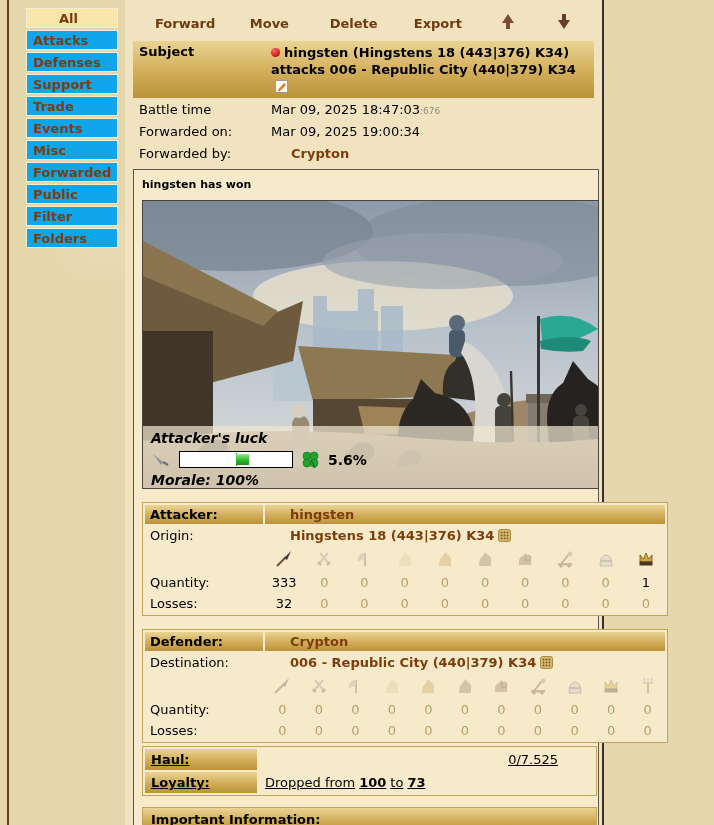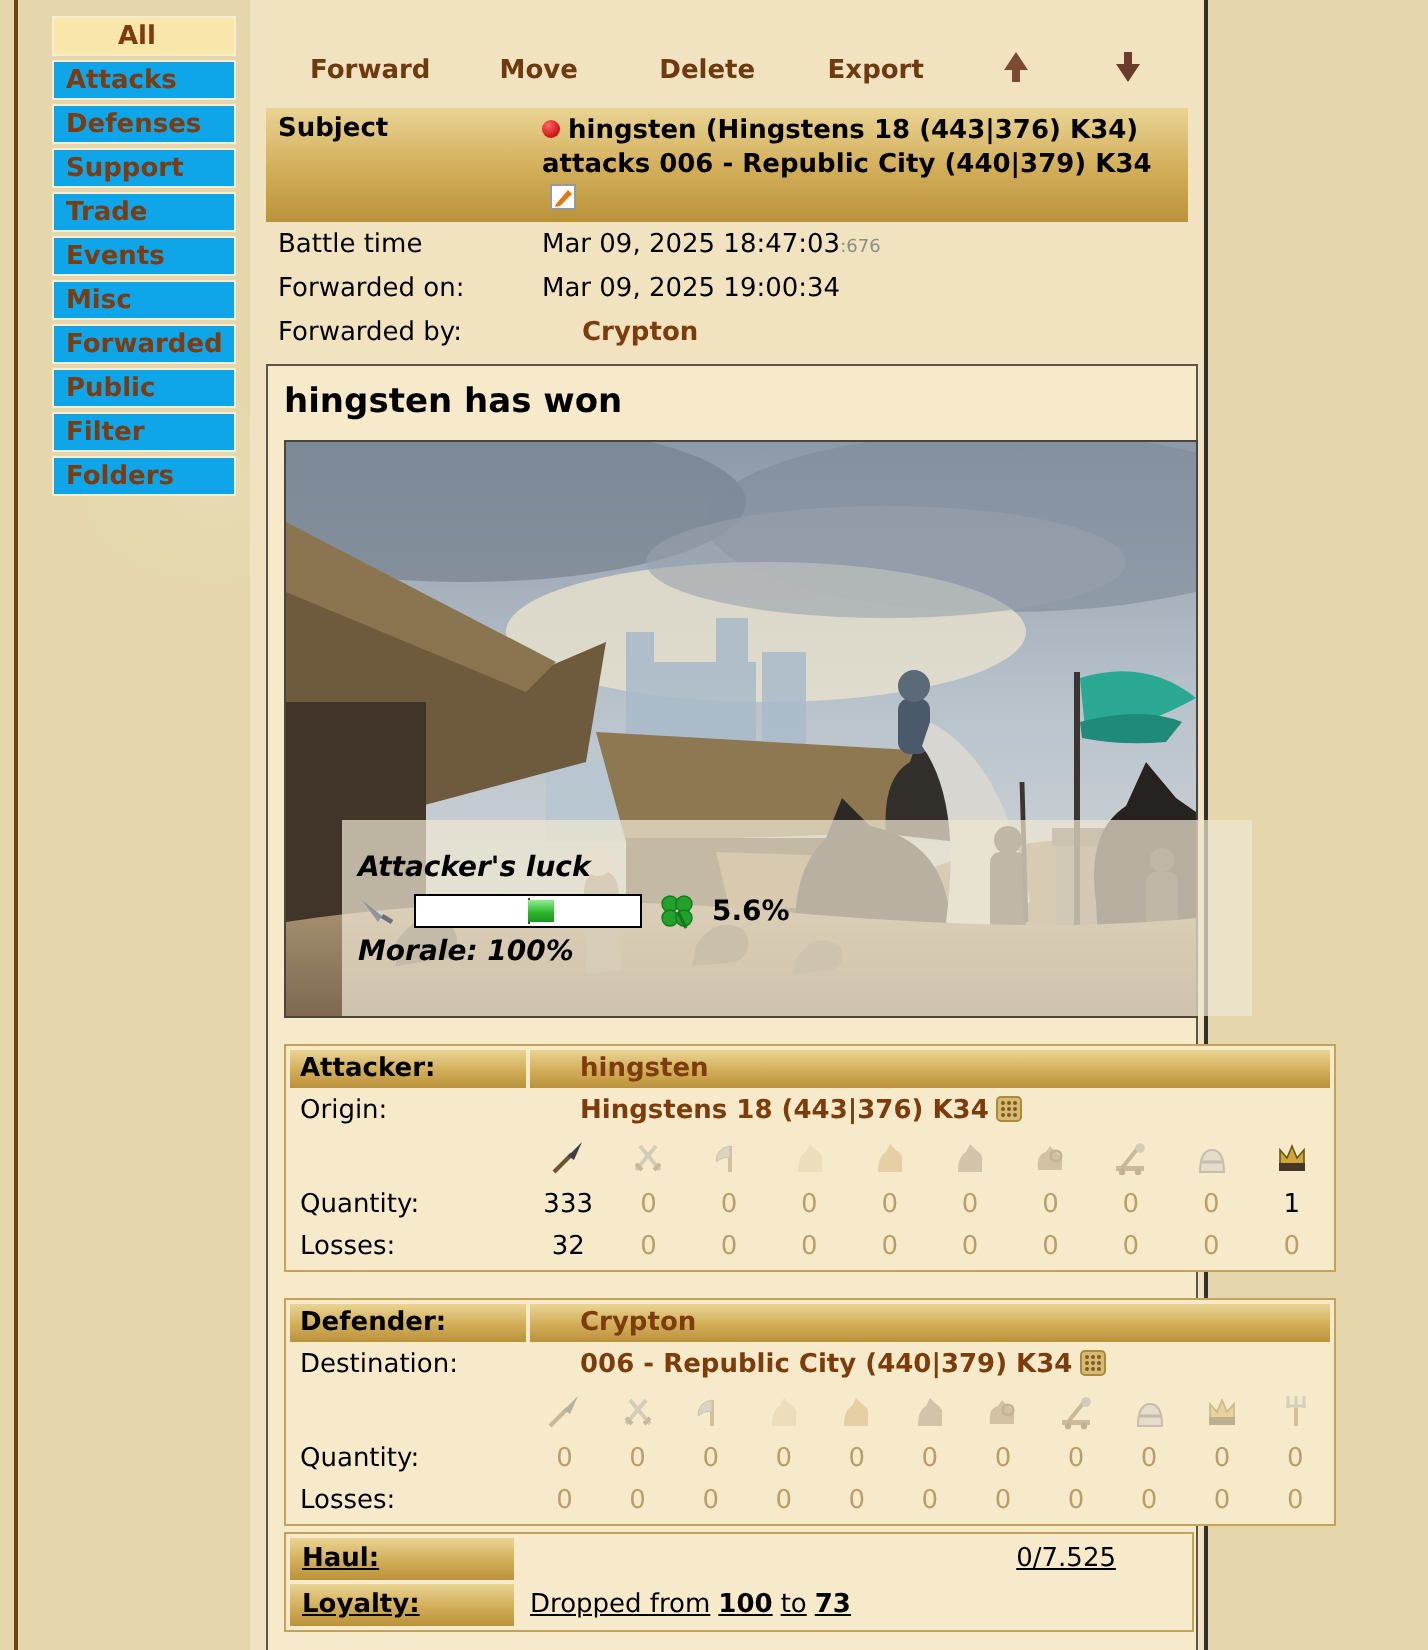--- a/index.html
+++ b/index.html
@@ -16,47 +16,47 @@
   .sidebar{position:absolute;left:26px;top:8px;width:92px;}
   .side-item{display:block;box-sizing:border-box;width:100%;height:20px;line-height:18px;
     margin-bottom:2px;padding:1px 6px;background:#0ea5e9;border:1px solid #f7edd2;
     color:#7d3b0e;font-weight:bold;cursor:pointer;}
   .side-item.selected{background:#f8e6ab;padding-left:32px;}
 
   
   .main{position:absolute;left:125px;top:0;width:477px;height:825px;background:#f1e3bf;
     border-right:2px solid #35302a;box-sizing:content-box;}
 
-  .toolbar{display:flex;align-items:center;padding:26px 10px 6px 18px;}
+  .toolbar{display:flex;align-items:center;padding:14px 10px 6px 18px;}
   .tool-link{flex:1;text-align:center;color:#6e3a10;font-weight:bold;cursor:pointer;}
   .tool-arrow{width:56px;text-align:center;cursor:pointer;}
 
   
   .meta{margin:2px 0 0 8px;width:461px;border-spacing:0 1px;border-collapse:separate;}
   .meta td{padding:3px 6px;vertical-align:top;}
   .meta .lbl{width:120px;}
   .hdr-grad{background:linear-gradient(180deg,#e9d494 0%,#d2ad58 55%,#ba923a 100%);}
   .subj-lbl{font-weight:bold;}
   .subj-val{font-weight:bold;line-height:17px;}
   .dot{display:inline-block;width:9px;height:9px;border-radius:50%;
     background:radial-gradient(circle at 35% 30%,#f66,#c11 70%);margin-right:4px;}
   .ms{font-size:9px;color:#8d8d80;}
   .link{color:#7d3c0b;font-weight:bold;cursor:pointer;text-decoration:none;margin-left:20px;}
 
   
   .report{margin:4px 3px 0 8px;background:#f7eaca;border:1px solid #5c554b;
     padding:4px 6px;height:700px;box-sizing:border-box;}
-  .report-title{font-size:17px;font-weight:bold;margin:4px 0 9px 2px;}
+  .report-title{font-size:11px;font-weight:bold;margin:4px 0 9px 2px;}
 
   
   .scene-wrap{position:relative;width:455px;height:287px;margin-left:2px;
     border:1px solid #4a453e;}
   .scene-wrap svg{display:block;}
-  .luck-overlay{position:absolute;left:0;bottom:0;width:100%;height:98px;
-    background:rgba(238,230,209,.72);box-sizing:border-box;padding:16px 10px 2px 8px;margin-left:28px;}
+  .luck-overlay{position:absolute;left:0;bottom:0;width:100%;height:62px;
+    background:rgba(238,230,209,.72);box-sizing:border-box;padding:4px 10px 2px 8px;}
   .luck-title{font-weight:bold;font-style:italic;font-size:14px;}
   .luck-row{display:flex;align-items:center;margin:4px 0 3px 0;}
   .luck-bar{position:relative;width:112px;height:15px;background:#fff;
     border:1px solid #000;margin:0 8px 0 8px;}
   .luck-center{position:absolute;left:50%;top:1px;bottom:1px;width:1px;background:#444;}
   .luck-fill{position:absolute;left:50%;top:2px;bottom:2px;width:13px;
     background:linear-gradient(180deg,#8dee8d,#27b527 60%,#1d941d);}
   .luck-pct{font-weight:bold;font-size:14px;margin-left:8px;}
   .morale{font-weight:bold;font-style:italic;font-size:14px;margin-top:3px;}
 

